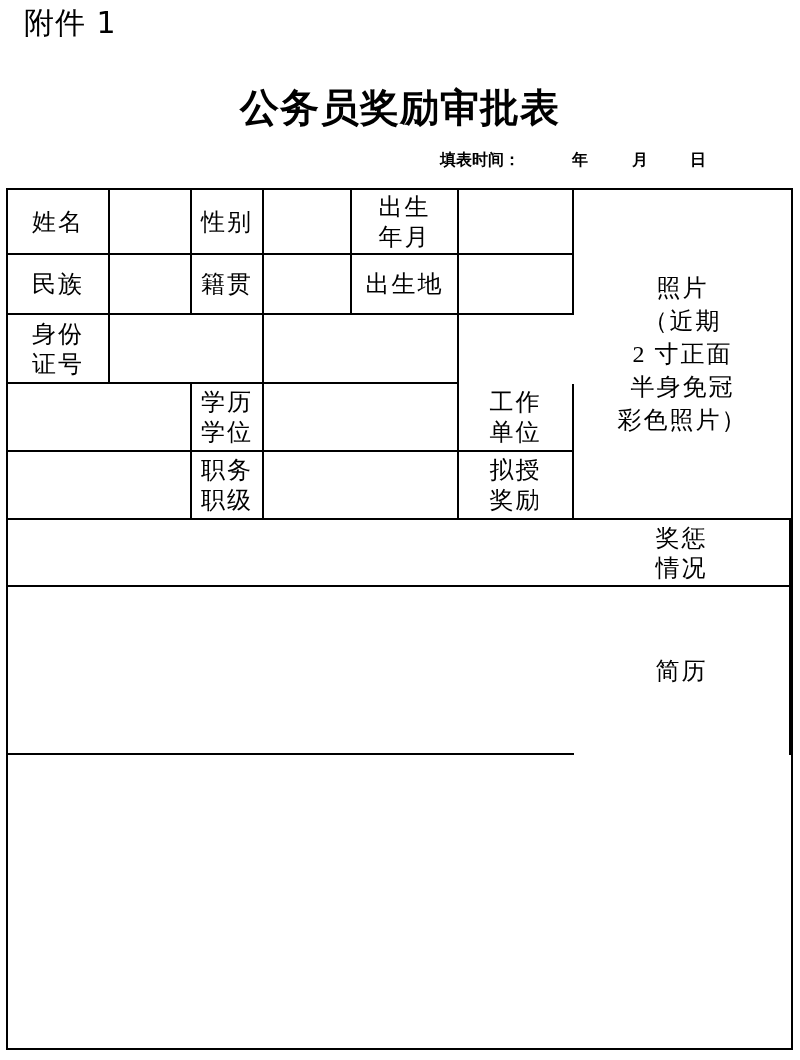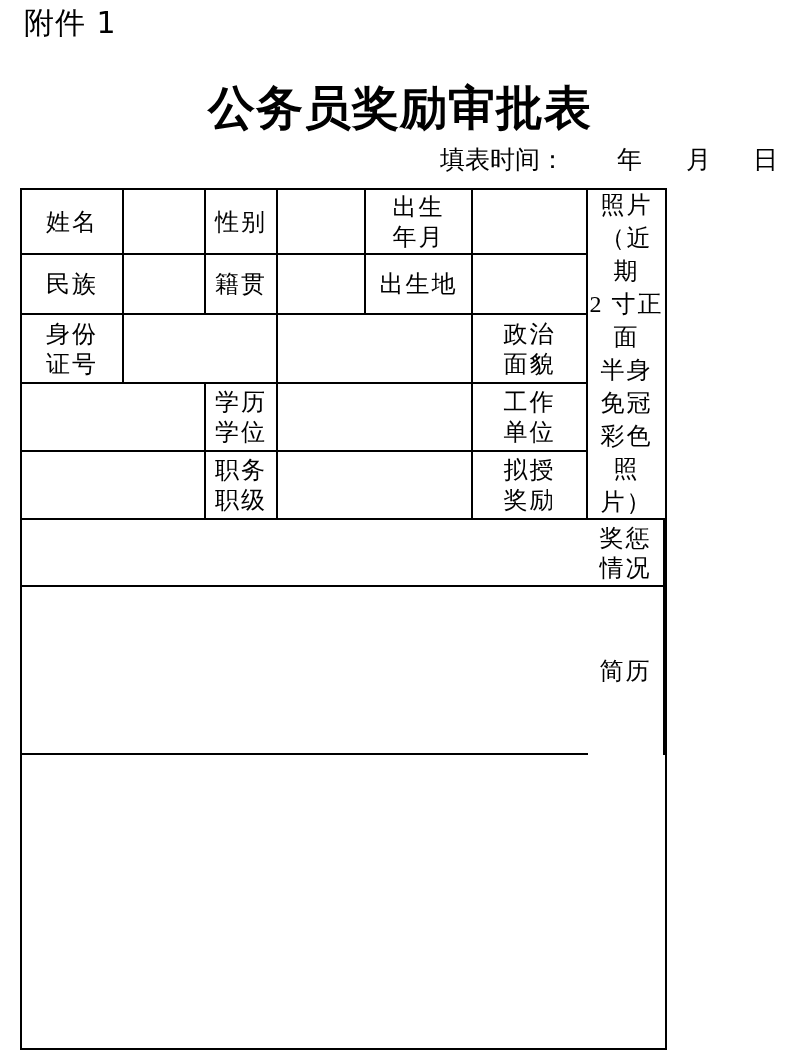--- a/index.html
+++ b/index.html
@@ -28,45 +28,45 @@
 
   .title {
     position: absolute;
     left: 0;
     top: 86px;
     width: 100%;
     margin: 0;
     text-align: center;
     font-family: "Liberation Serif", "DejaVu Serif", serif;
     font-weight: bold;
-    font-size: 47px;
+    font-size: 39px;
     line-height: 44px;
     letter-spacing: 1px;
   }
 
   .date-line {
     position: absolute;
     left: 440px;
     top: 146px;
     font-family: "DejaVu Sans", "Liberation Sans", sans-serif;
-    font-weight: normal;
-    font-size: 25px;
+    font-weight: bold;
+    font-size: 16px;
     line-height: 28px;
     white-space: nowrap;
     text-align: right;
   }
   .date-line .year  { margin-left: 52px; }
   .date-line .month { margin-left: 44px; }
   .date-line .day   { margin-left: 42px; }
 
   .form-table {
     position: absolute;
-    left: 20px;
+    left: 6px;
     top: 188px;
-    width: 647px;
+    width: 787px;
     height: 862px;
     box-sizing: border-box;
     border: 2.5px solid #000000;
     display: grid;
     grid-template-columns: 102px 82px 72px 88px 107px 115px auto;
     grid-template-rows: 65px 60px 69px 68px 68px 67px 168px auto;
   }
 
   .cell {
     box-sizing: border-box;
@@ -121,22 +121,20 @@
   <div class="cell">籍贯</div>
   <div class="cell"></div>
   <div class="cell">出生地</div>
   <div class="cell"></div>
 
   <div class="cell">身份
 证号</div>
   <div class="cell sp2"></div>
   <div class="cell sp2"></div>
 
-  <div class="cell">政治
-面貌</div>
   <div class="cell sp2"></div>
   <div class="cell">学历
 学位</div>
   <div class="cell sp2"></div>
 
   <div class="cell">工作
 单位</div>
   <div class="cell sp2"></div>
   <div class="cell">职务
 职级</div>

